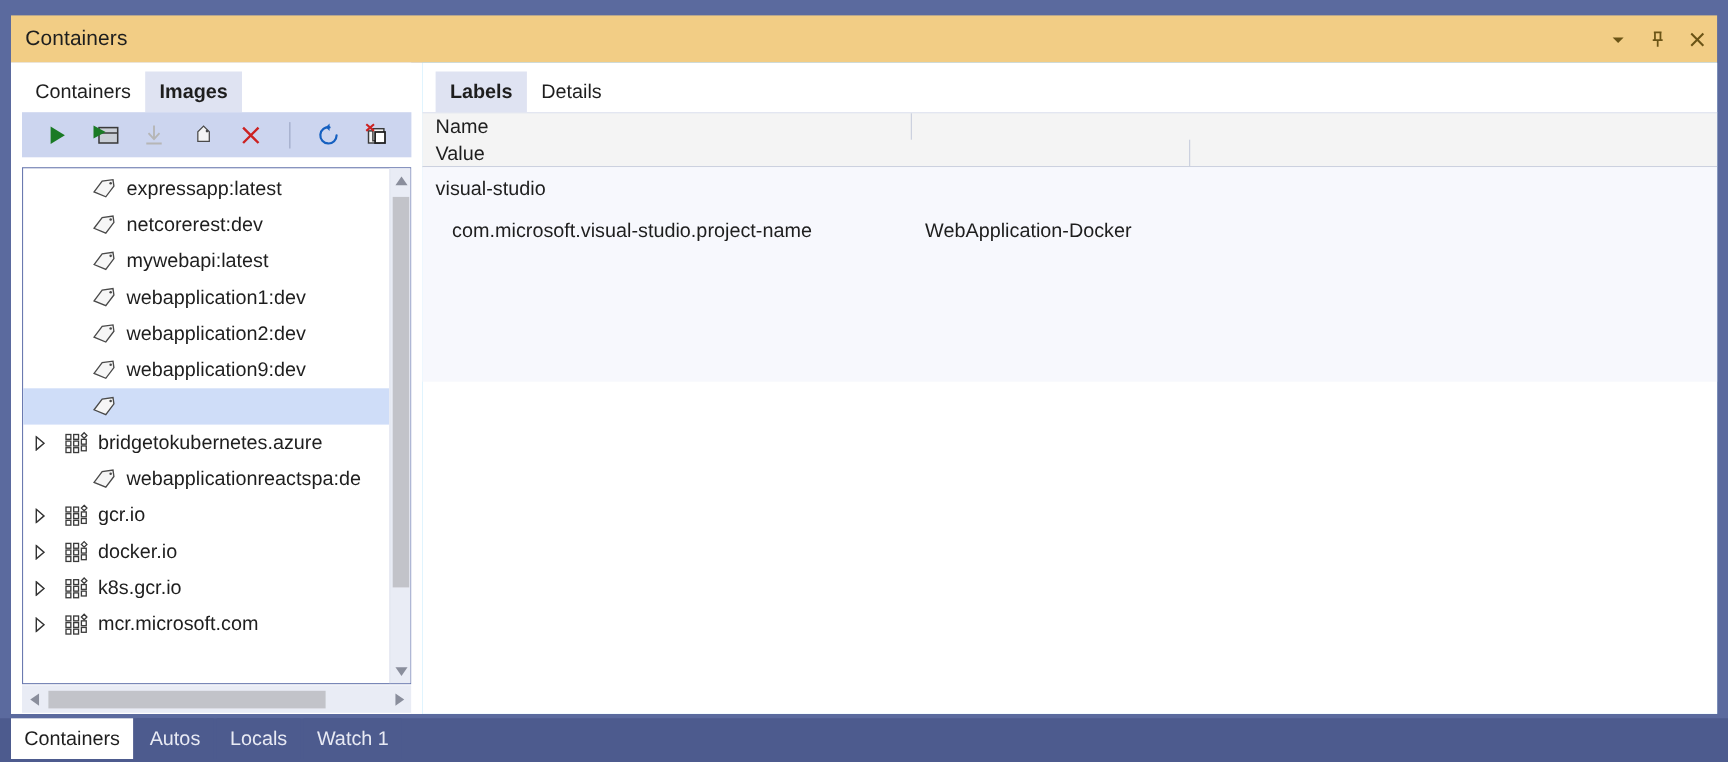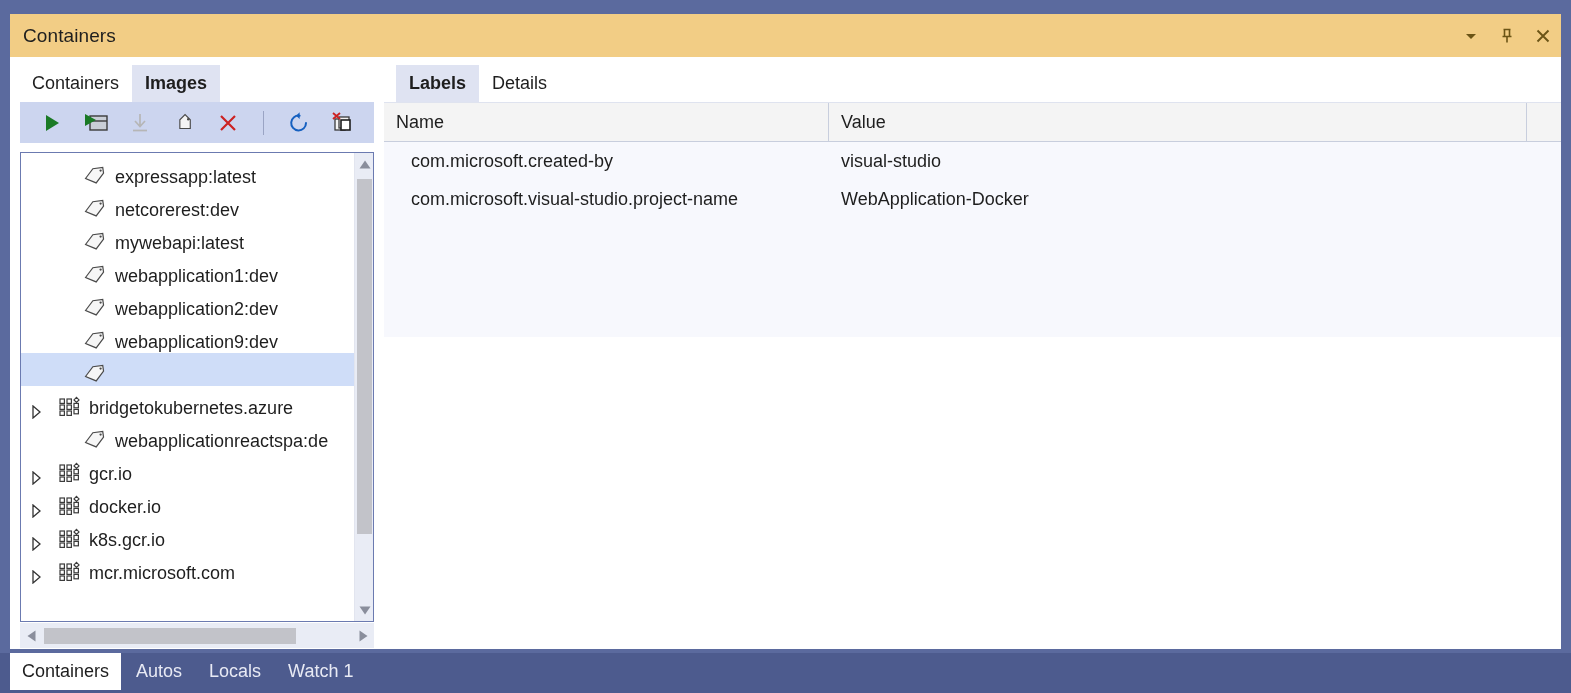--- a/index.html
+++ b/index.html
@@ -81,21 +81,21 @@
     background: #ffffff;
     display: flex;
   }
   #treelist {
     position: relative;
     width: 334px; height: 100%;
     overflow: hidden;
     padding-top: 2px;
   }
   .trow {
-    height: 33px; display: flex; align-items: flex-end;
+    height: 33px; display: flex; align-items: center;
     font-size: 18px; color: #1e1e1e;
     white-space: nowrap;
   }
   .trow.sel { background: #cfddf8; }
   .trow .twist {
     width: 30px; flex: 0 0 30px;
     display: flex; align-items: center; justify-content: center;
     color: #333;
   }
   .trow .ticon {
@@ -151,24 +151,25 @@
   #rightpane {
     position: absolute; left: 374px; top: 0; width: 1177px; height: 592px;
     background: #7dd3fc;
   }
   #rightpane .tabstrip { padding-left: 12px; }
   #table {
     position: absolute; left: 0; top: 45px; width: 1177px; height: 547px;
     background: #ffffff;
   }
   #thead {
-    display: flex; height: 40px;
+    display: flex; height: 50px;
     background: #f4f4f4;
     border-top: 1px solid #dfe3ef;
     border-bottom: 1px solid #c8cedd;
+    flex-direction: column;
   }
   #thead .th {
     font-size: 18px; color: #1e1e1e;
     display: flex; align-items: center;
     padding-left: 12px;
     border-right: 1px solid #c8cedd;
     height: 100%;
   }
   #thead .th.c0 { width: 445px; }
   #thead .th.c1 { width: 698px; }
@@ -514,21 +515,20 @@
       </div>
 
       <div id="table">
         <div id="thead">
           <div class="th c0">Name</div>
           <div class="th c1">Value</div>
           <div class="th c2"></div>
         </div>
         <div id="tbody">
             <div class="drow">
-              <div class="td c0">com.microsoft.created-by</div>
               <div class="td c1">visual-studio</div>
             </div>
             <div class="drow">
               <div class="td c0">com.microsoft.visual-studio.project-name</div>
               <div class="td c1">WebApplication-Docker</div>
             </div>
           </div>
       </div>
     </div>
   </div>

